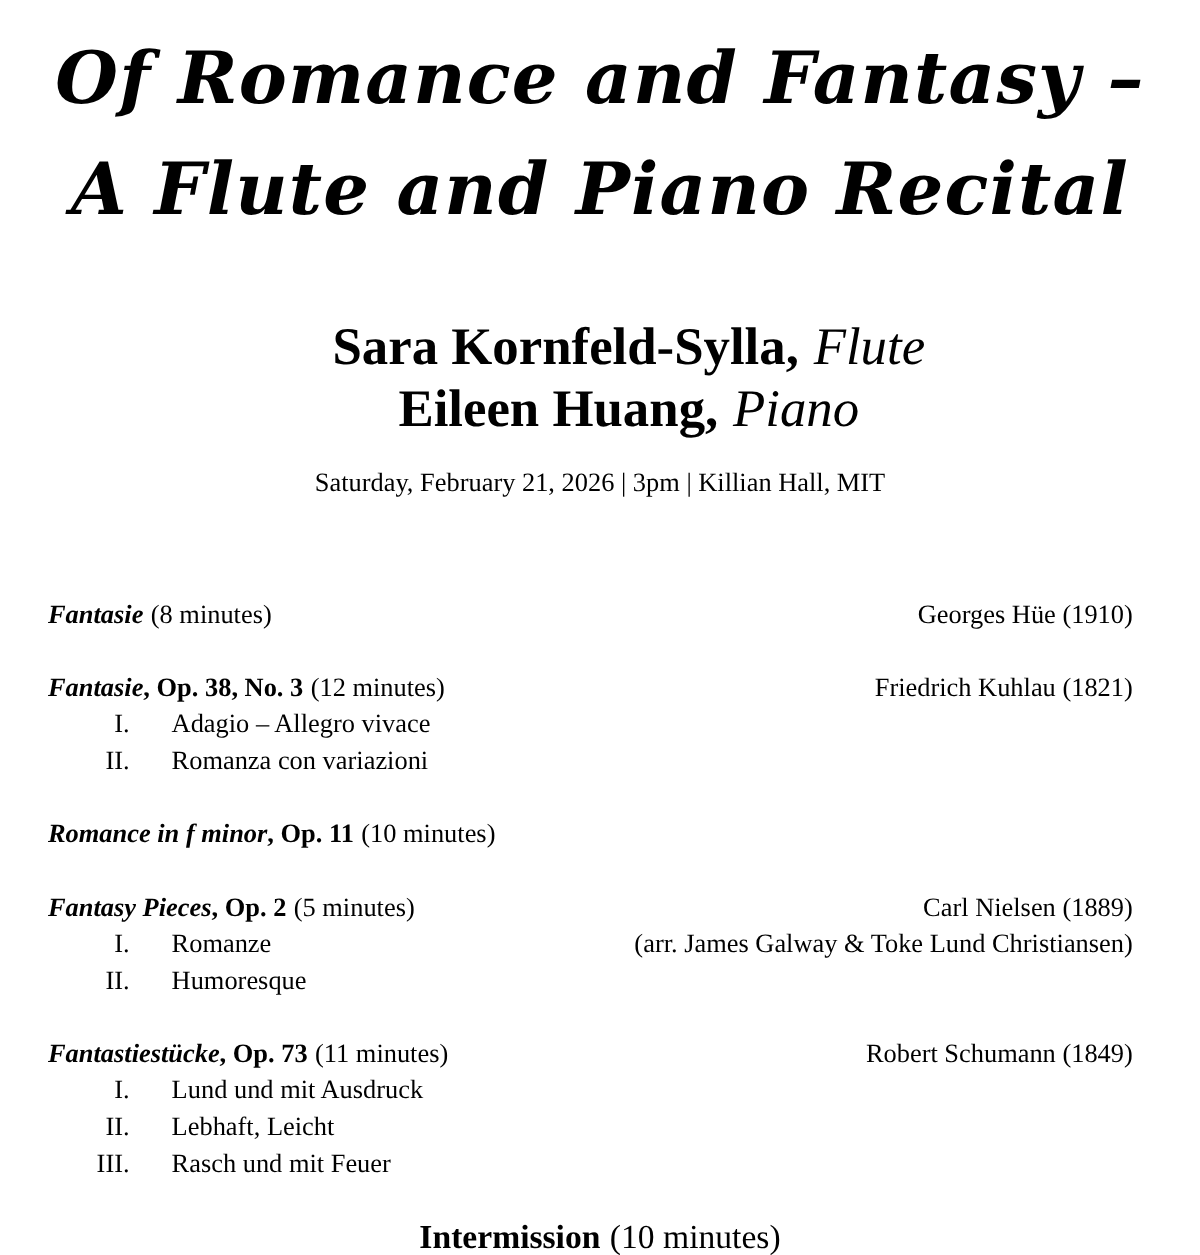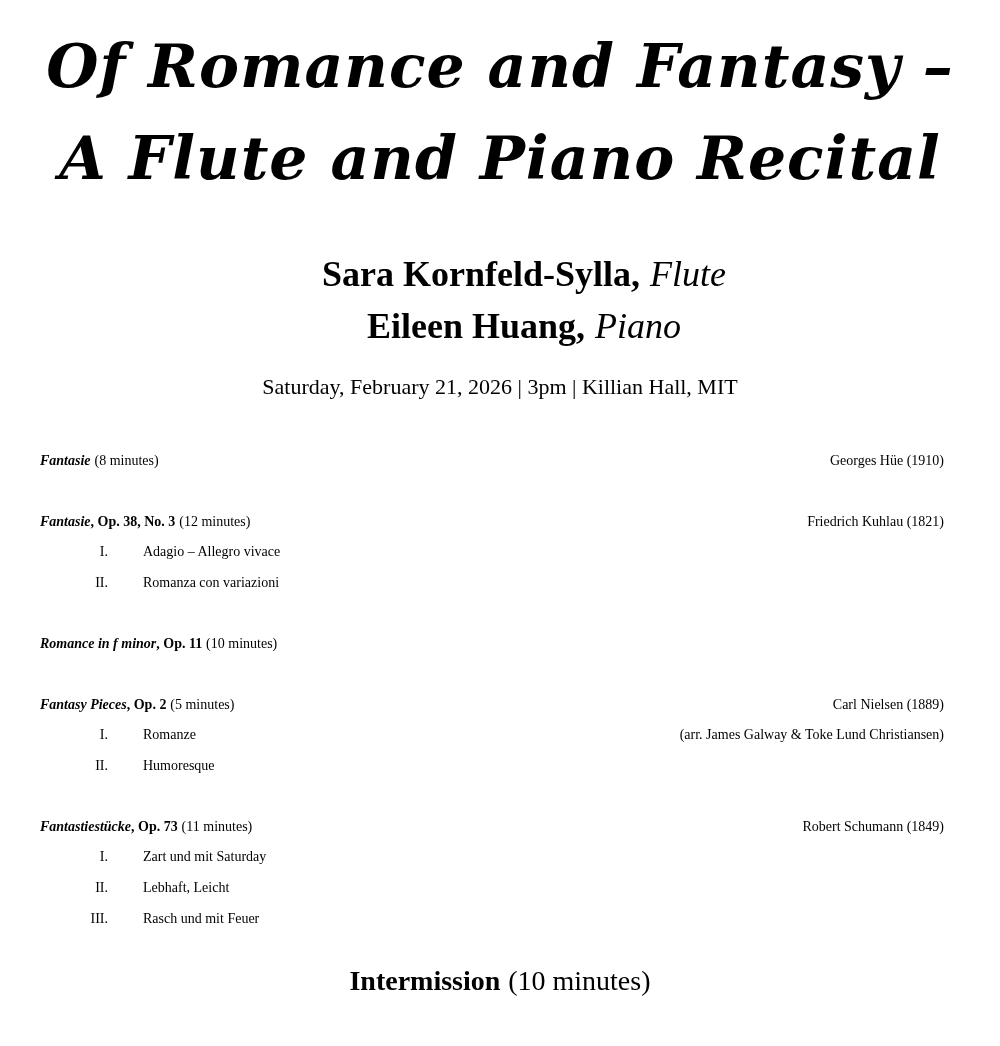--- a/index.html
+++ b/index.html
@@ -20,41 +20,41 @@
   .recital-title {
     padding-top: 20px;
     font-family: "DejaVu Serif", serif;
     font-style: italic;
     font-weight: bold;
     font-size: 60px;
     line-height: 92px;
     letter-spacing: 1px;
   }
   .performers {
-    margin-top: 44px;
-    font-size: 36px;
+    margin-top: 59px;
+    font-size: 44px;
     line-height: 52px;
     padding-left: 48px;
   }
   .performer-name {
     font-weight: bold;
   }
   .performer-instrument {
     font-style: italic;
     margin-left: 0.28em;
   }
   .event-info {
     margin-top: 24px;
     font-size: 22px;
     line-height: 22px;
   }
   .program {
-    margin-top: 48px;
+    margin-top: 84px;
     padding: 0 56px 0 40px;
-    font-size: 14px;
+    font-size: 22px;
     line-height: 30.7px;
   }
   .piece {
     display: flex;
     justify-content: space-between;
     align-items: flex-start;
     margin-bottom: 30px;
   }
   .piece-left {
     flex: 1 1 auto;
@@ -188,21 +188,21 @@
   </div>
 
   <div class="piece">
     <div class="piece-left">
       <div class="piece-title-line">
         <span class="piece-title">Fantastiestücke</span><span class="piece-opus">, Op. 73</span><span class="piece-duration">(11 minutes)</span>
       </div>
       <div class="movements">
   <div class="movement">
     <span class="movement-numeral">I.</span>
-    <span class="movement-name">Zart und mit Saturday</span>
+    <span class="movement-name">Lund und mit Ausdruck</span>
   </div>
 
   <div class="movement">
     <span class="movement-numeral">II.</span>
     <span class="movement-name">Lebhaft, Leicht</span>
   </div>
 
   <div class="movement">
     <span class="movement-numeral">III.</span>
     <span class="movement-name">Rasch und mit Feuer</span>

